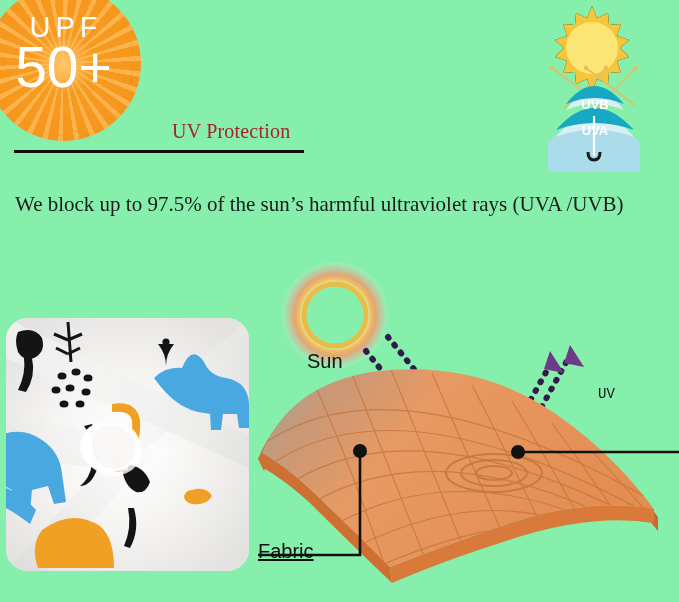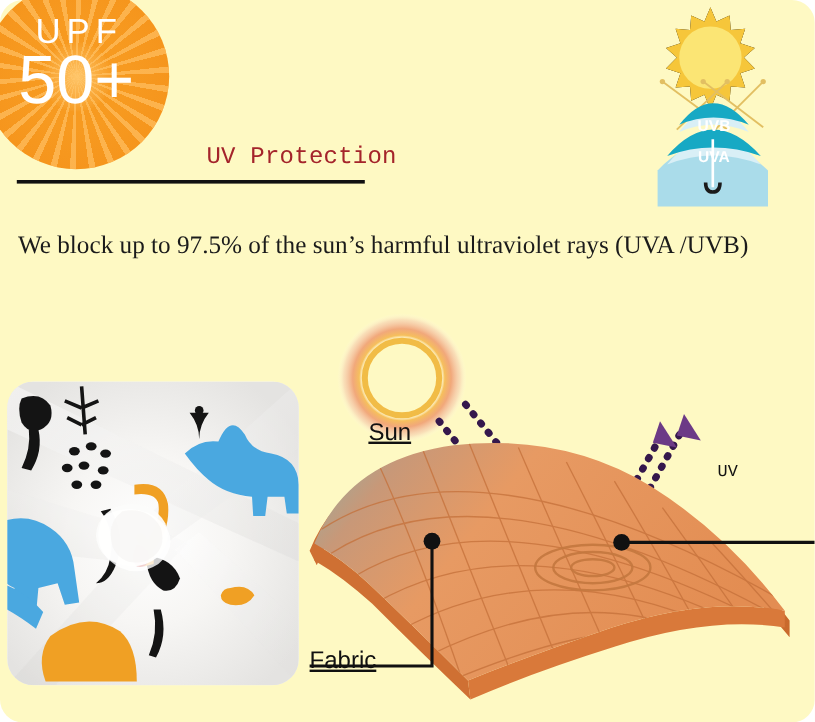--- a/index.html
+++ b/index.html
@@ -12,22 +12,21 @@
     width: 679px;
     height: 602px;
     position: relative;
     overflow: hidden;
   }
 
   #page {
     position: relative;
     width: 679px;
     height: 602px;
-    background: #fef9c3;
-    border-radius: 19px;
+    background: #86efac;
   }
 
   
   .upf-badge {
     position: absolute;
     left: -14px;
     top: -14px;
     width: 155px;
     height: 155px;
     border-radius: 50%;
@@ -86,21 +85,21 @@
     height: 170px;
   }
 
   
   .uv-protection-title {
     position: absolute;
     left: 172px;
     top: 120px;
     font-size: 20px;
     color: #a4242b;
-    font-family: Liberation Mono, monospace;
+    font-family: Liberation Serif, serif;
     letter-spacing: 0.2px;
   }
   .divider {
     position: absolute;
     left: 14px;
     top: 150px;
     width: 290px;
     height: 3px;
     background: #111111;
   }
@@ -146,21 +145,20 @@
   }
   .diagram svg { display: block; }
 
   .label-sun {
     position: absolute;
     left: 307px;
     top: 350px;
     font-size: 20px;
     color: #111111;
     font-family: "Liberation Sans", sans-serif;
-    text-decoration: underline;
   }
   .label-uv {
     position: absolute;
     left: 598px;
     top: 386px;
     font-size: 14px;
     color: #111111;
     font-family: Liberation Mono, monospace;
   }
   .label-fabric {

